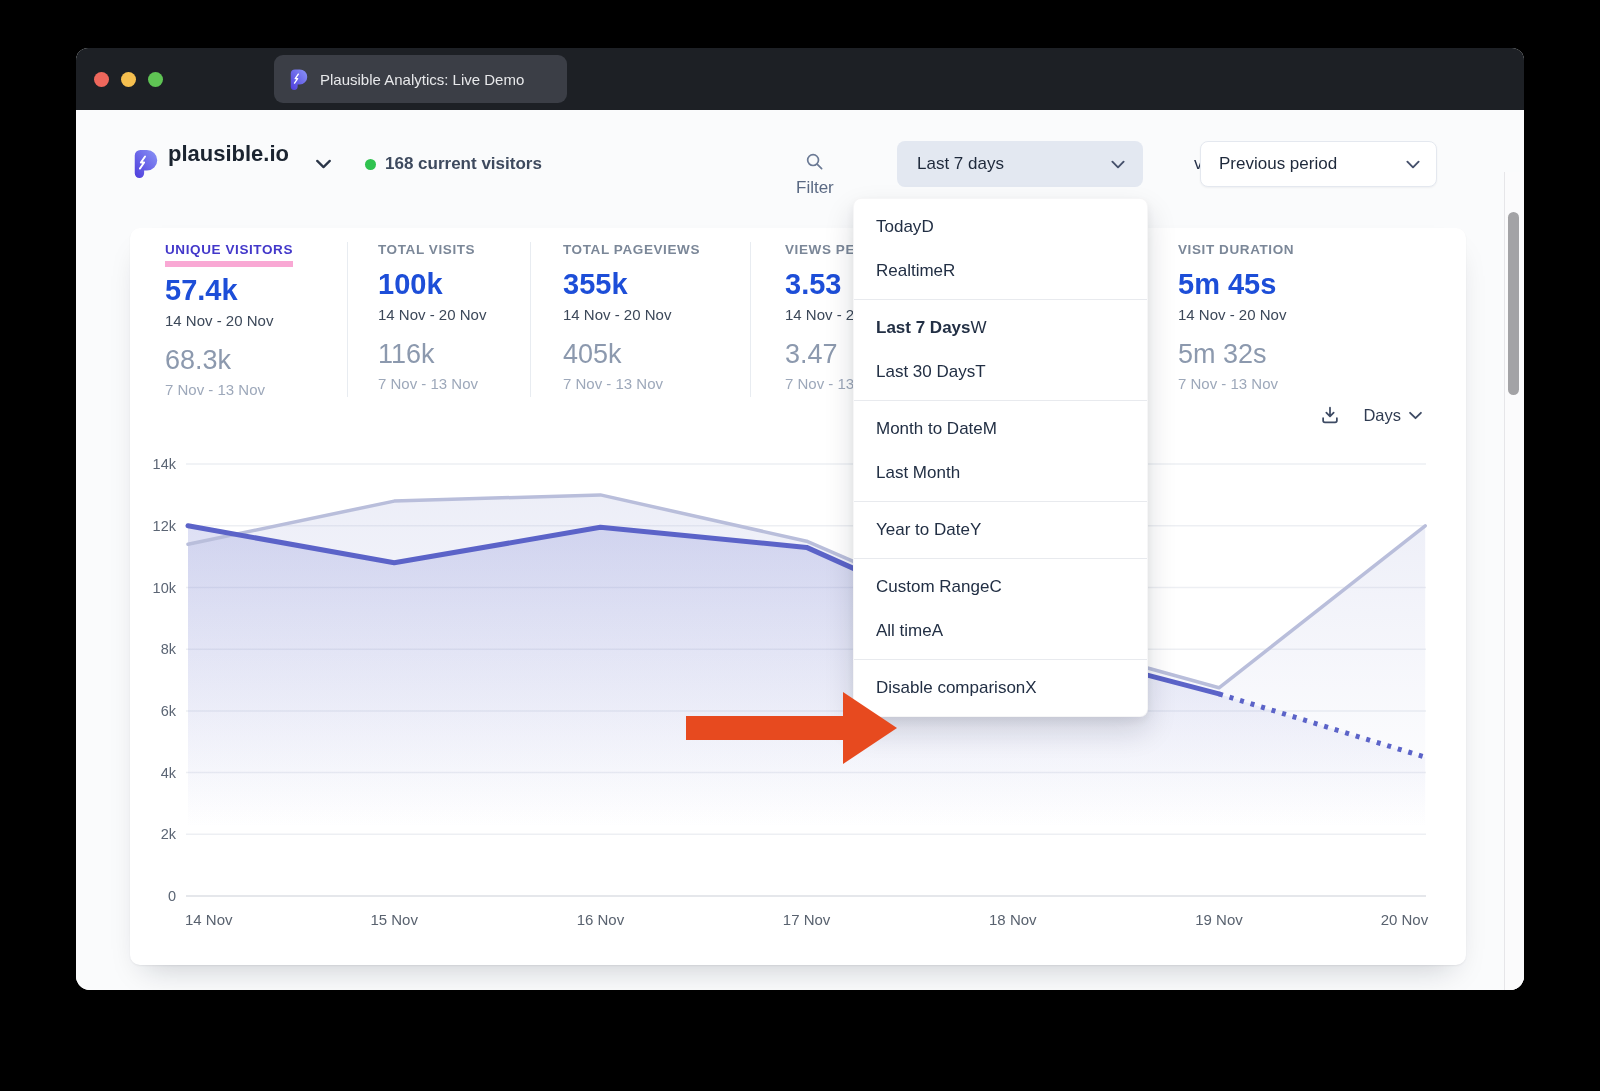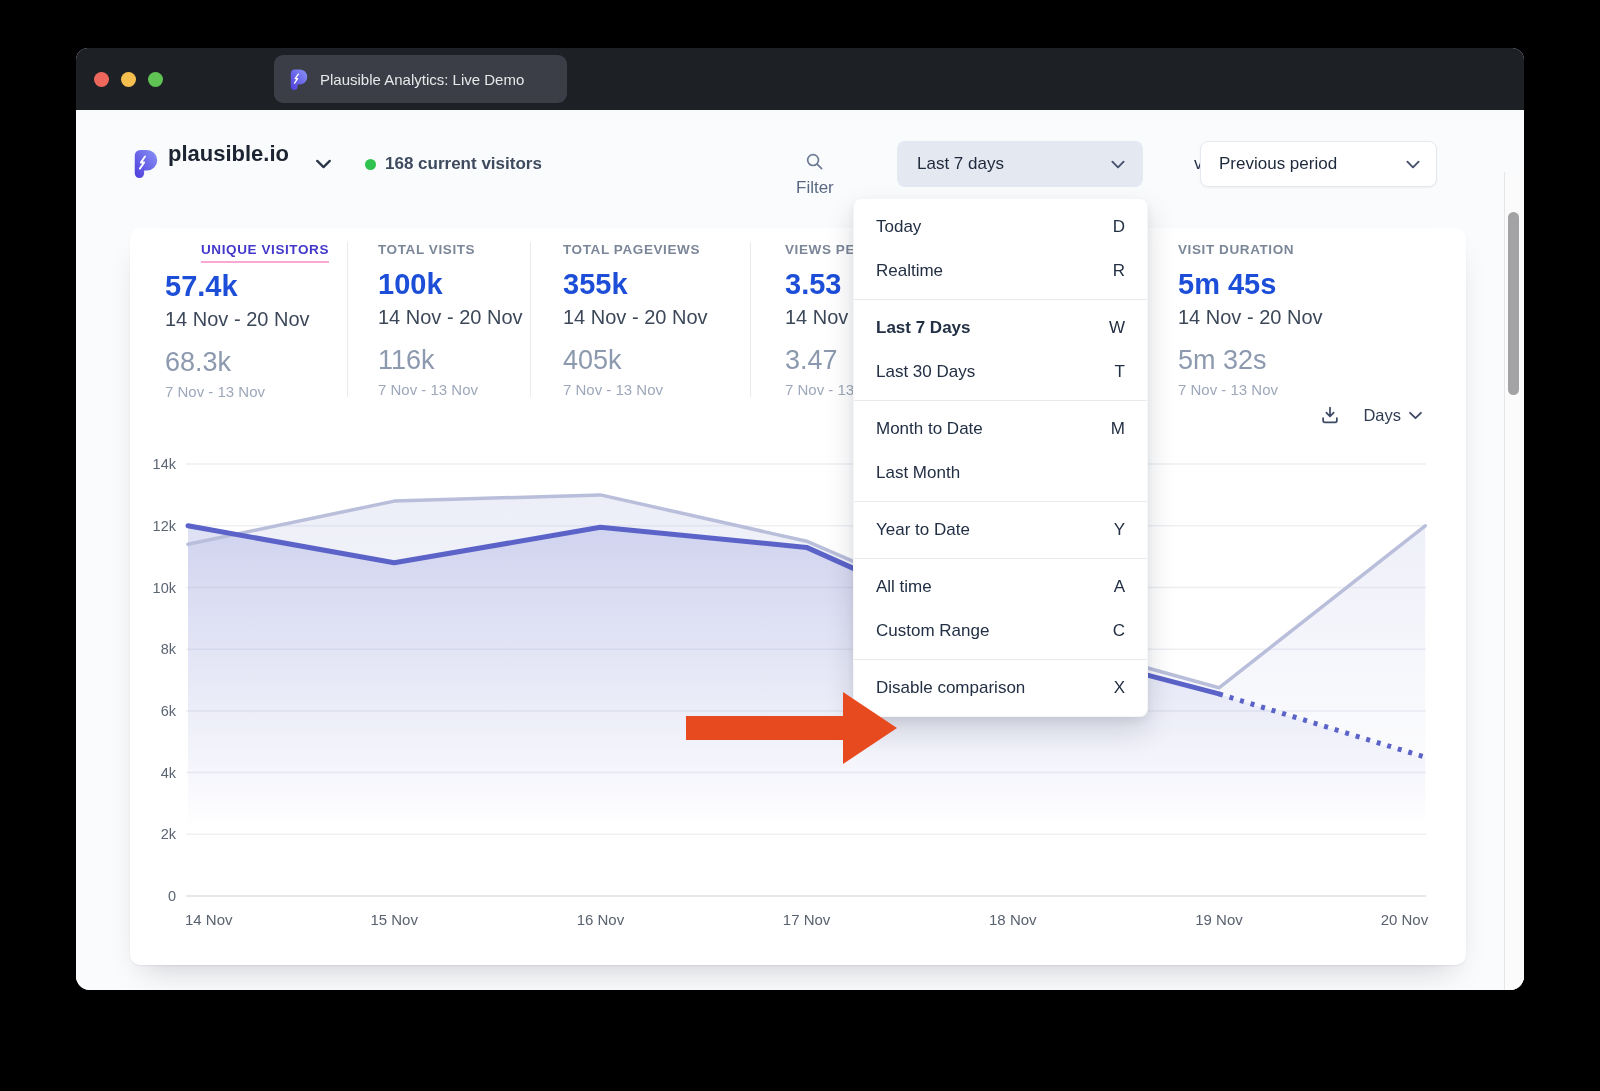--- a/index.html
+++ b/index.html
@@ -45,41 +45,41 @@
     display:flex;align-items:center;justify-content:space-between;padding:0 16px 0 18px;box-sizing:border-box;
     font-size:17px;color:#1e293b;
   }
   
   .card{
     position:absolute;left:54px;top:118px;width:1336px;height:737px;background:#fff;border-radius:10px;
     box-shadow:0 1px 2px rgba(15,23,42,.06),0 16px 30px -14px rgba(15,23,42,.22);z-index:1;
   }
   .stat{position:absolute;top:12px;width:200px;}
   .stat-label{font-size:13.5px;font-weight:700;letter-spacing:.6px;color:#7b8798;white-space:nowrap;display:inline-block;padding-bottom:4px;}
-  .stat-label.active{color:#4338ca;border-bottom:2px solid #f9a8d4;margin-left:36px;}
+  .stat-label.active{color:#4338ca;border-bottom:6px solid #f9a8d4;}
   .stat-value{font-size:29px;font-weight:700;color:#1d4ed8;margin-top:7px;white-space:nowrap;}
-  .stat-period{font-size:20px;color:#3c4859;margin-top:5px;white-space:nowrap;}
+  .stat-period{font-size:15px;color:#3c4859;margin-top:5px;white-space:nowrap;}
   .stat-prev-value{font-size:27px;font-weight:400;color:#8c99ae;margin-top:16px;white-space:nowrap;}
   .stat-prev-period{font-size:15px;color:#9da8ba;margin-top:5px;white-space:nowrap;}
   .stat-divider{position:absolute;top:14px;width:1px;height:155px;background:#e8ecf1;}
   .chart-toolbar{position:absolute;right:44px;top:176px;display:flex;align-items:center;gap:22px;}
   .interval{display:flex;align-items:center;gap:8px;font-size:16.5px;color:#303c52;}
   .chart-svg{position:absolute;left:0;top:0;width:1336px;height:737px;}
   .chart-svg text{font-family:"Liberation Sans",sans-serif;}
   .chart-svg .ytick{font-size:14.5px;fill:#5b6574;}
   .chart-svg .xtick{font-size:15px;fill:#59626f;}
   
   .menu{
     position:absolute;left:777px;top:88px;width:295px;background:#fff;border-radius:8px;z-index:5;
     border:1px solid rgba(15,23,42,.04);box-sizing:border-box;
     box-shadow:0 4px 8px rgba(15,23,42,.06),0 14px 30px rgba(15,23,42,.14);
   }
   .menu-section{padding:6px 0;border-top:1px solid #e8eaee;}
   .menu-section:first-child{border-top:none;}
-  .menu-item{height:44px;display:flex;align-items:center;justify-content:space-between;padding:0 22px;font-size:17px;color:#222f44;cursor:default;}
+  .menu-item{height:44px;display:flex;align-items:center;justify-content:flex-start;padding:0 22px;font-size:17px;color:#222f44;cursor:default;}
   .menu-item .mi-label{white-space:nowrap;}
   .menu-item.bold .mi-label{font-weight:700;}
   .mi-key{color:#222f44;}
   
   .arrow-svg{position:absolute;left:605px;top:575px;width:225px;height:90px;z-index:6;}
   
   .scroll-lane{position:absolute;right:0;top:62px;width:19px;height:880px;background:#fbfbfc;border-left:1px solid #e6e6e9;z-index:7;}
   .scroll-thumb{position:absolute;left:3px;top:40px;width:11px;height:183px;border-radius:6px;background:#a3a3a6;}
   .chev{display:inline-block;}
 </style>
@@ -280,26 +280,26 @@
         </div>
       </div>
       <div class="menu-section">
         <div class="menu-item">
           <span class="mi-label">Year to Date</span>
           <span class="mi-key">Y</span>
         </div>
       </div>
       <div class="menu-section">
         <div class="menu-item">
+          <span class="mi-label">Custom Range</span>
+          <span class="mi-key">C</span>
+        </div>
+        <div class="menu-item">
           <span class="mi-label">All time</span>
           <span class="mi-key">A</span>
-        </div>
-        <div class="menu-item">
-          <span class="mi-label">Custom Range</span>
-          <span class="mi-key">C</span>
         </div>
       </div>
       <div class="menu-section">
         <div class="menu-item">
           <span class="mi-label">Disable comparison</span>
           <span class="mi-key">X</span>
         </div>
       </div>
     </div>
 

